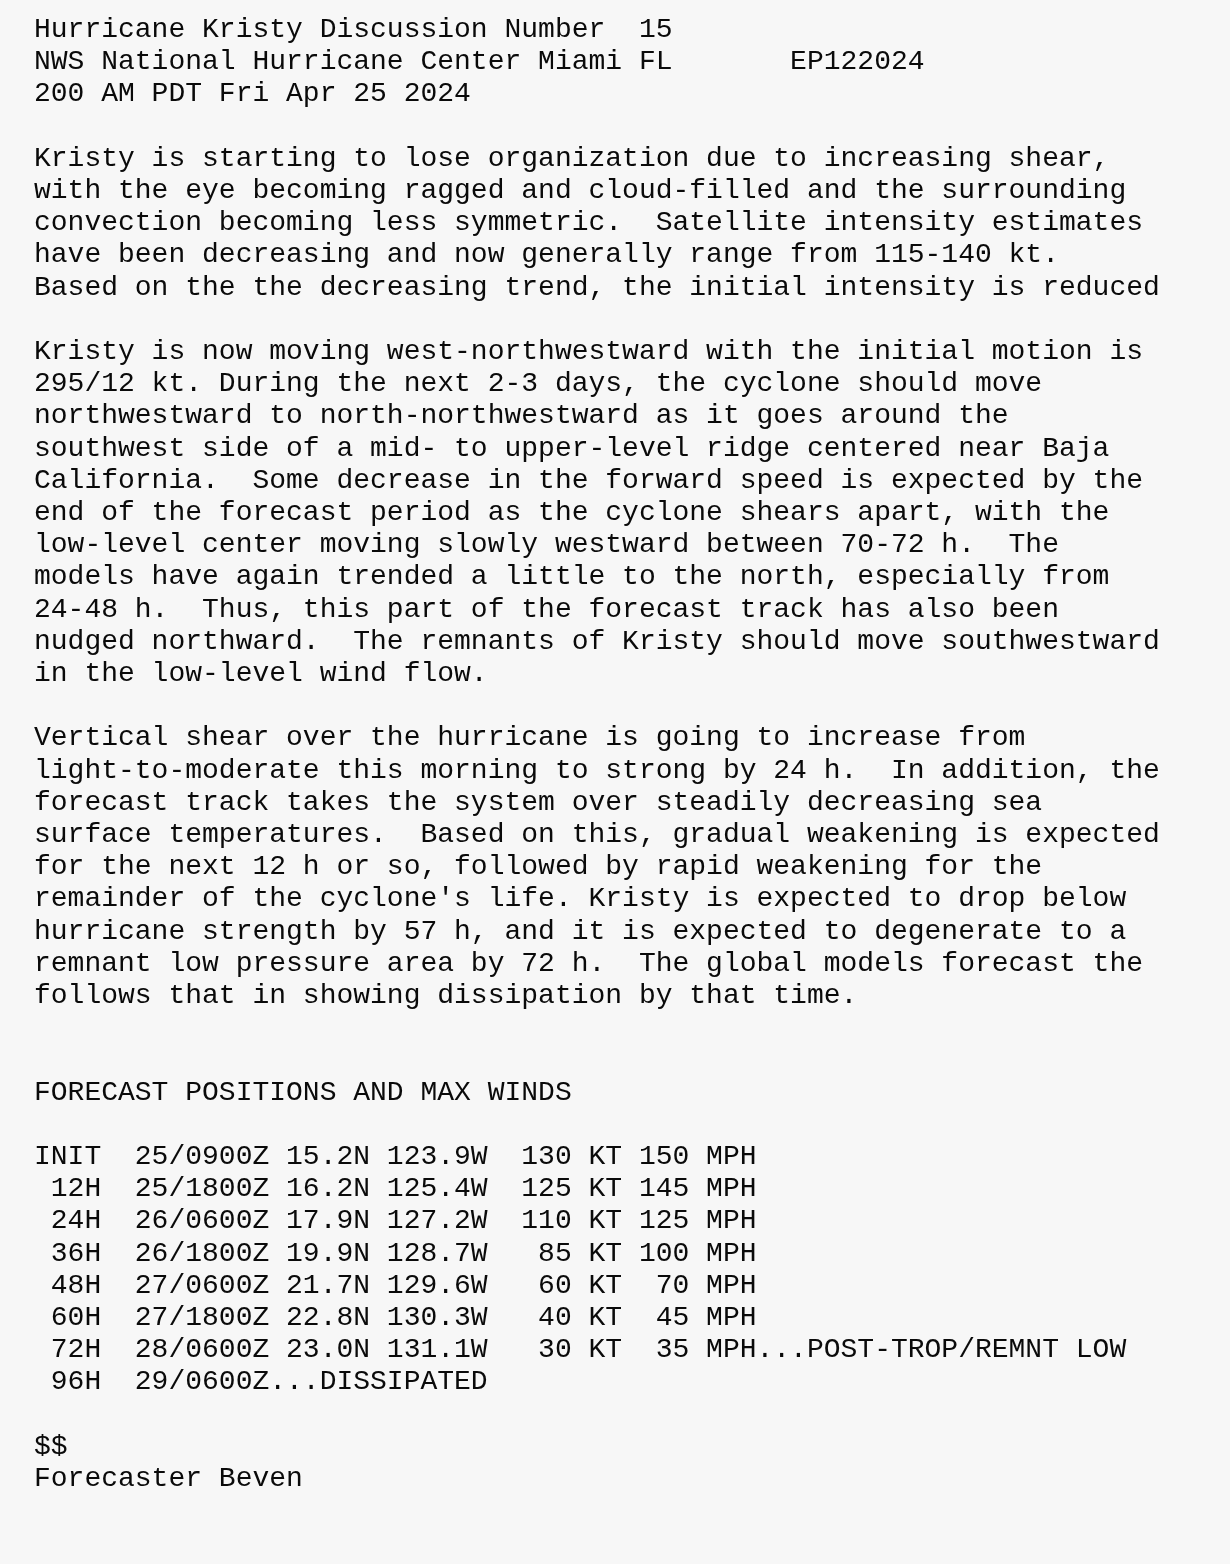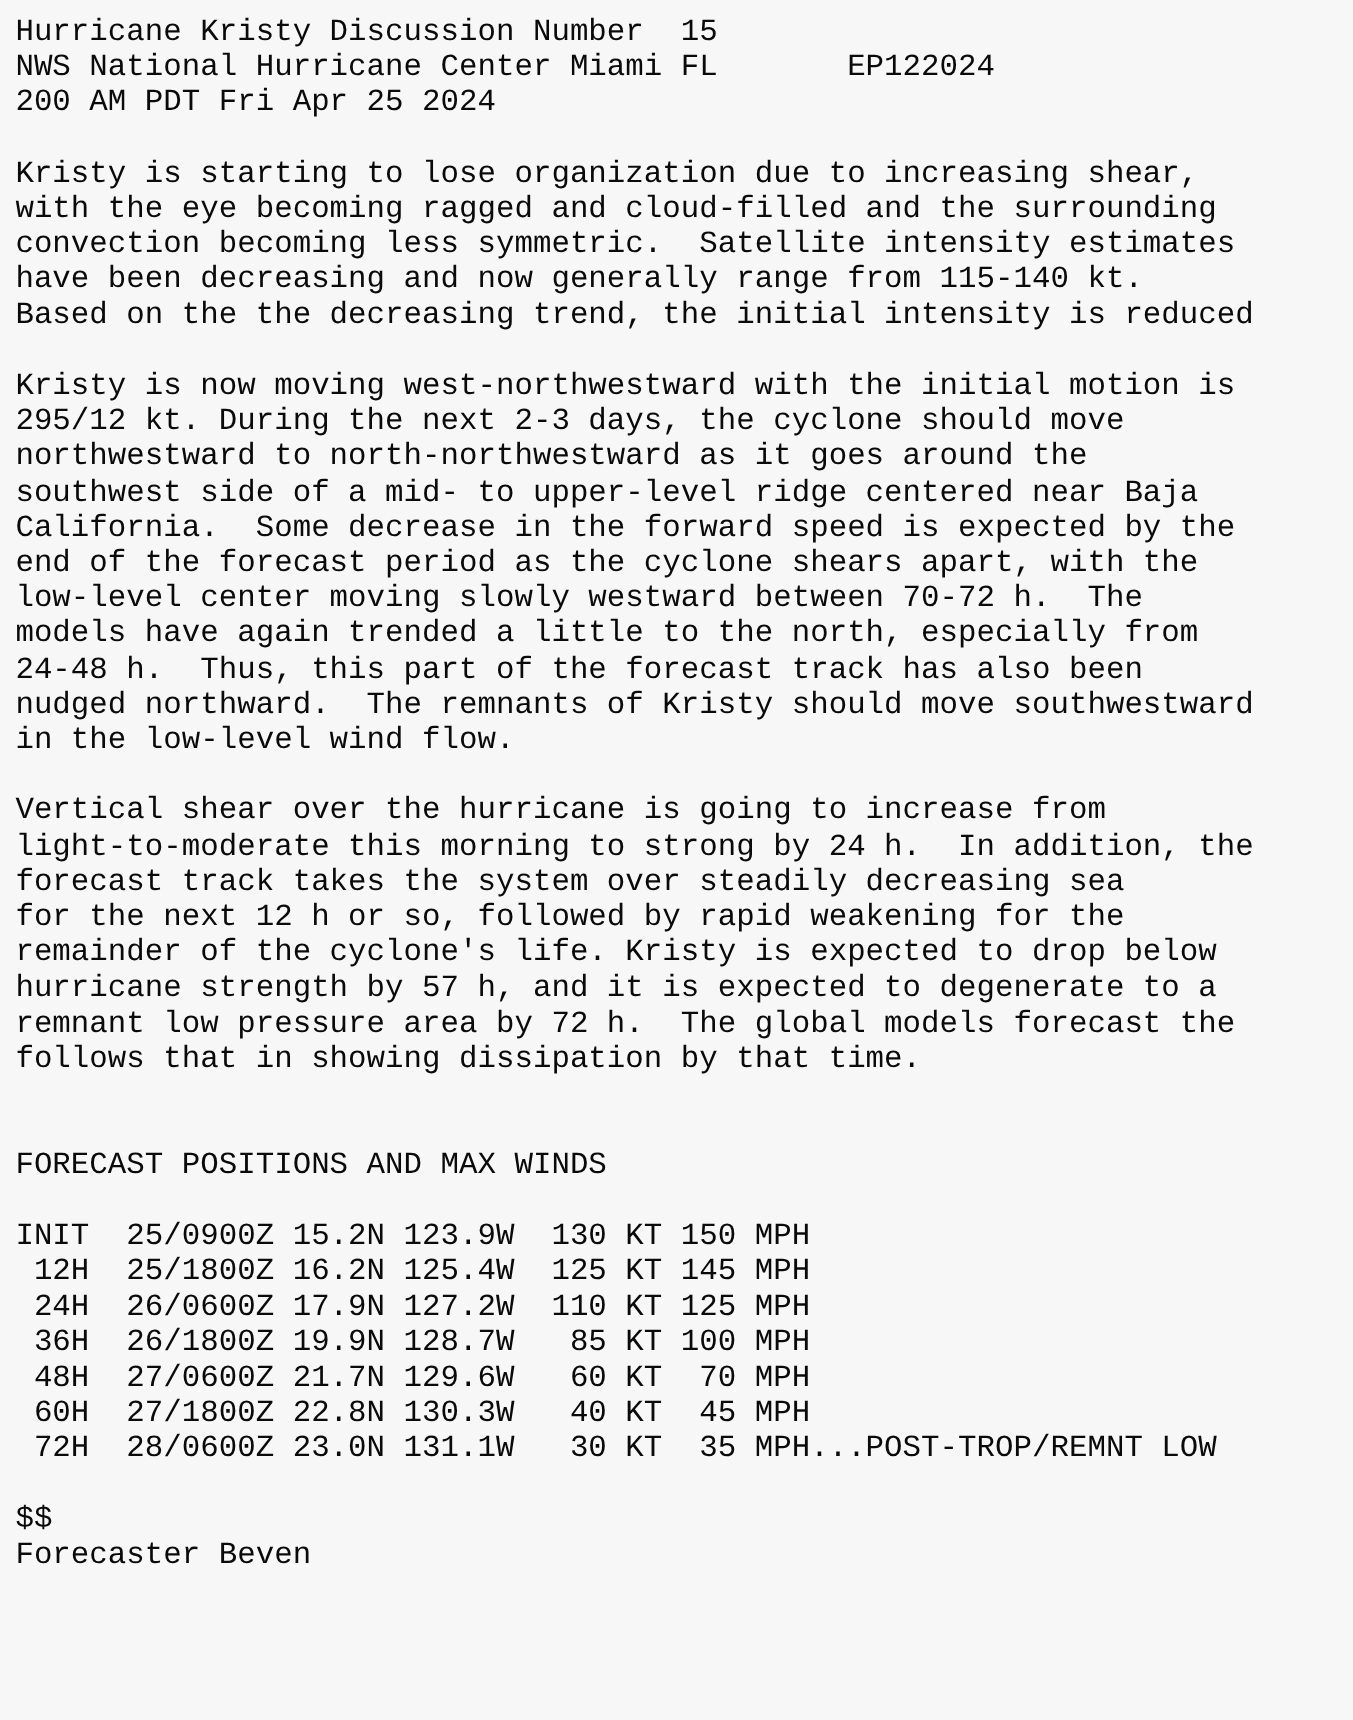--- a/index.html
+++ b/index.html
@@ -13,21 +13,21 @@
     width: 1230px;
     height: 1564px;
     background: var(--bg);
     overflow: hidden;
   }
   .doc {
     font-family: "Liberation Mono", "DejaVu Sans Mono", monospace;
     font-size: var(--fs);
     line-height: var(--lh);
     color: var(--fg);
-    padding: 14px 0 0 14px;
+    padding: 14px 0 0 34px;
   }
   .line {
     white-space: pre;
     min-height: var(--lh);
     line-height: var(--lh);
   }
 </style>
 </head>
 <body>
 
@@ -64,40 +64,42 @@
     <div class="line">nudged northward.  The remnants of Kristy should move southwestward</div>
     <div class="line">in the low-level wind flow.</div>
   </section>
 
   <div class="line"></div>
 
   <section>
     <div class="line">Vertical shear over the hurricane is going to increase from</div>
     <div class="line">light-to-moderate this morning to strong by 24 h.  In addition, the</div>
     <div class="line">forecast track takes the system over steadily decreasing sea</div>
+    <div class="line">surface temperatures.  Based on this, gradual weakening is expected</div>
     <div class="line">for the next 12 h or so, followed by rapid weakening for the</div>
     <div class="line">remainder of the cyclone's life. Kristy is expected to drop below</div>
     <div class="line">hurricane strength by 57 h, and it is expected to degenerate to a</div>
     <div class="line">remnant low pressure area by 72 h.  The global models forecast the</div>
     <div class="line">follows that in showing dissipation by that time.</div>
   </section>
 
   <div class="line"></div>
   <div class="line"></div>
 
   <section>
     <div class="line">FORECAST POSITIONS AND MAX WINDS</div>
     <div class="line"></div>
     <div class="line">INIT  25/0900Z 15.2N 123.9W  130 KT 150 MPH</div>
     <div class="line"> 12H  25/1800Z 16.2N 125.4W  125 KT 145 MPH</div>
     <div class="line"> 24H  26/0600Z 17.9N 127.2W  110 KT 125 MPH</div>
     <div class="line"> 36H  26/1800Z 19.9N 128.7W   85 KT 100 MPH</div>
     <div class="line"> 48H  27/0600Z 21.7N 129.6W   60 KT  70 MPH</div>
     <div class="line"> 60H  27/1800Z 22.8N 130.3W   40 KT  45 MPH</div>
     <div class="line"> 72H  28/0600Z 23.0N 131.1W   30 KT  35 MPH...POST-TROP/REMNT LOW</div>
+    <div class="line"> 96H  29/0600Z...DISSIPATED</div>
   </section>
 
   <div class="line"></div>
 
   <footer>
     <div class="line">$$</div>
     <div class="line">Forecaster Beven</div>
   </footer>
 
 </main>

